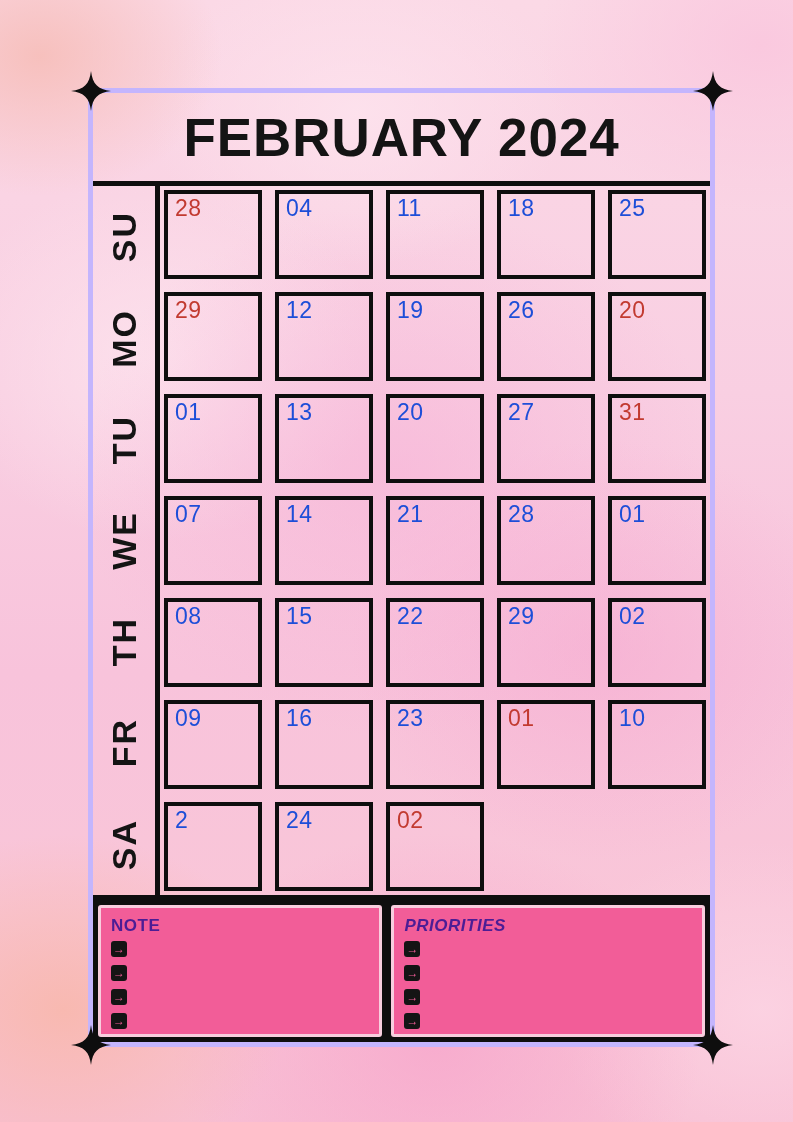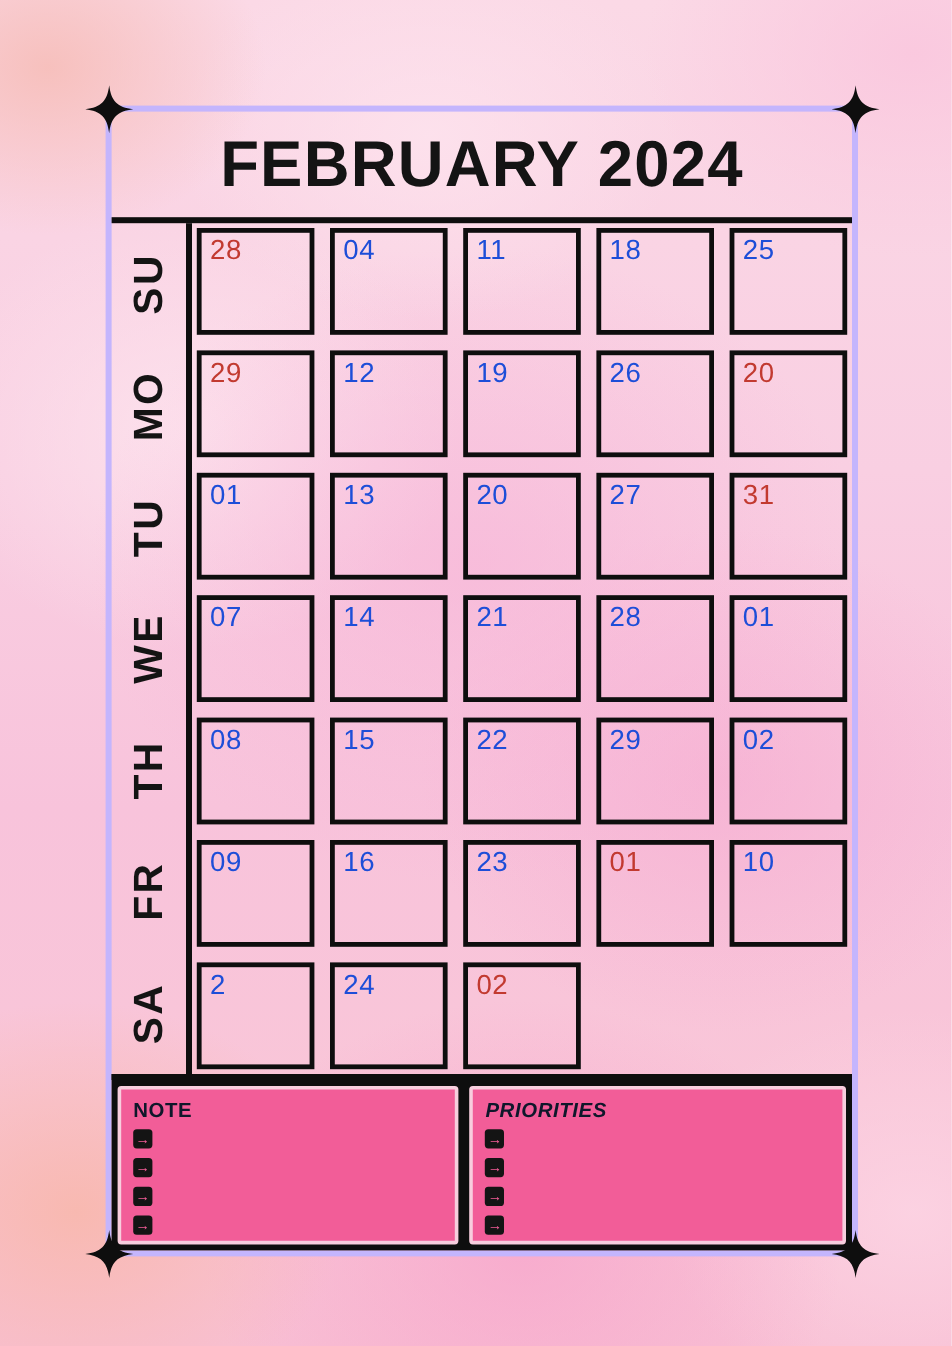--- a/index.html
+++ b/index.html
@@ -108,21 +108,21 @@
     padding: 8px 10px 6px 10px;
     display: flex;
     flex-direction: column;
   }
   .panel.note { flex: 285; }
   .panel.priorities { flex: 317; font-style: italic; }
   .panel-title {
     font-size: 17px;
     font-weight: 800;
     letter-spacing: .5px;
-    color: #0f172a;
+    color: #4c1d95;
     margin-bottom: 5px;
   }
   .bullet-row { margin-bottom: 8px; line-height: 0; }
   .bullet-icon {
     display: inline-flex;
     width: 16px; height: 16px;
     background: #141414;
     border-radius: 3px;
     align-items: center;
     justify-content: center;

